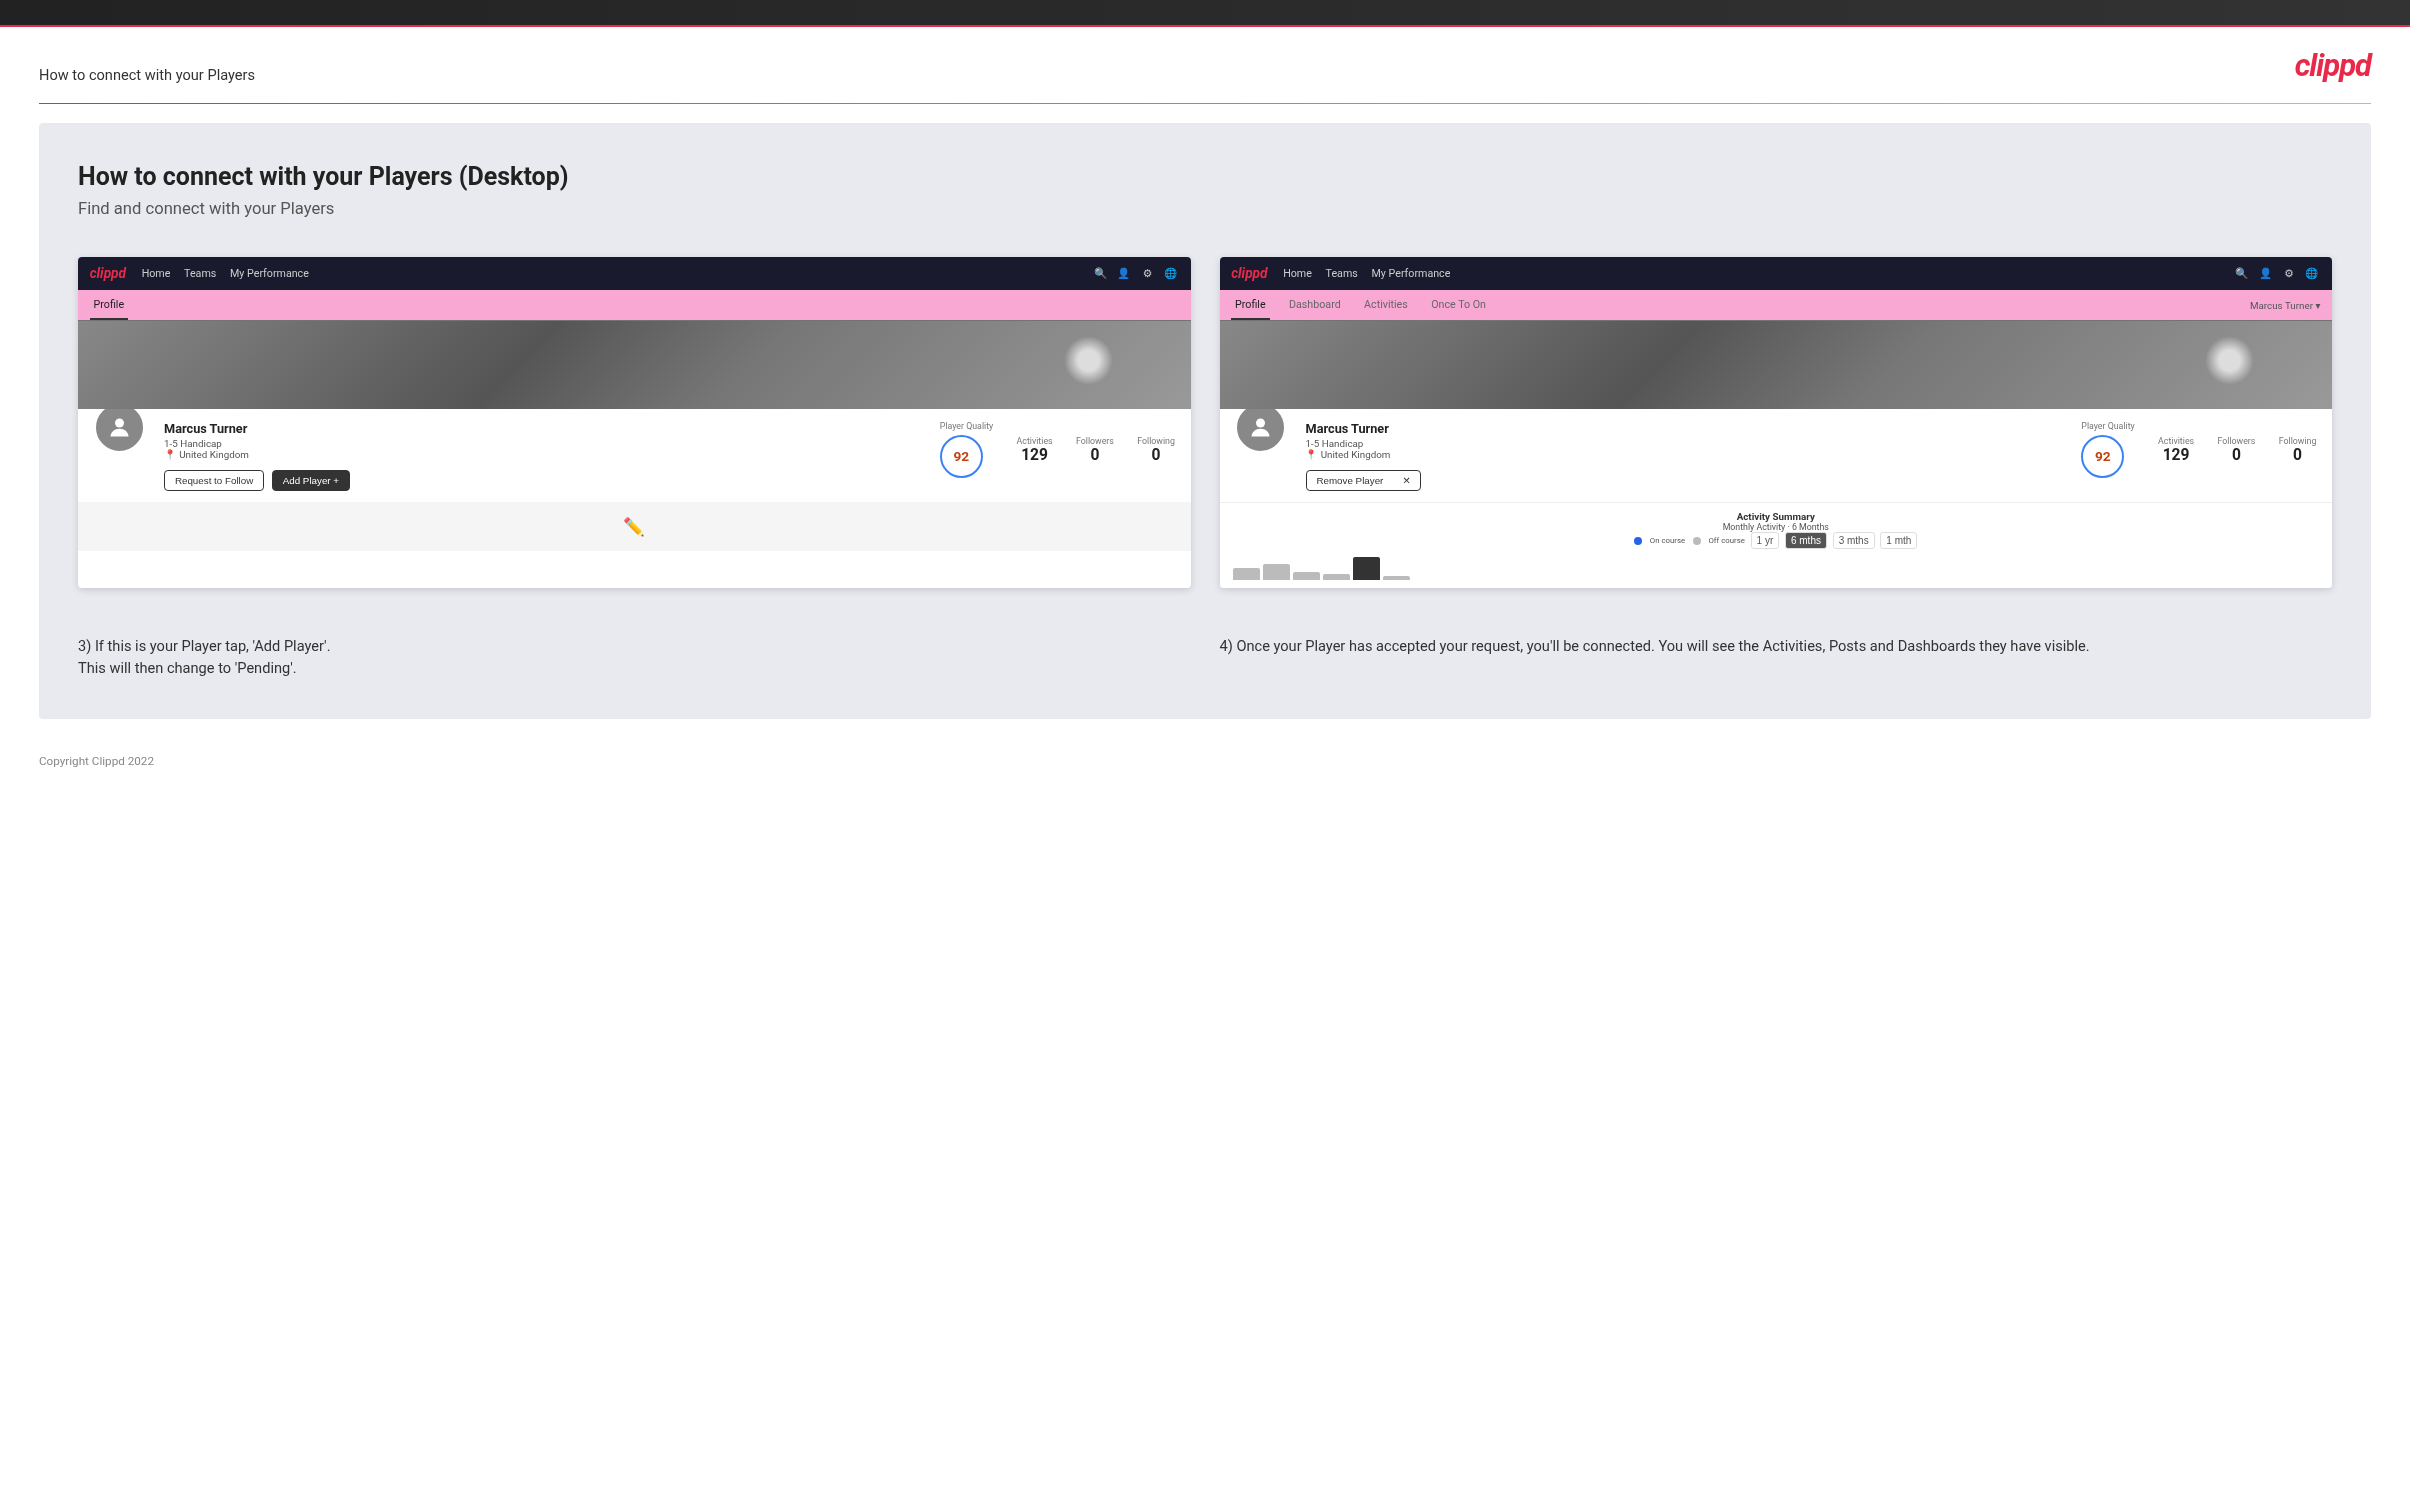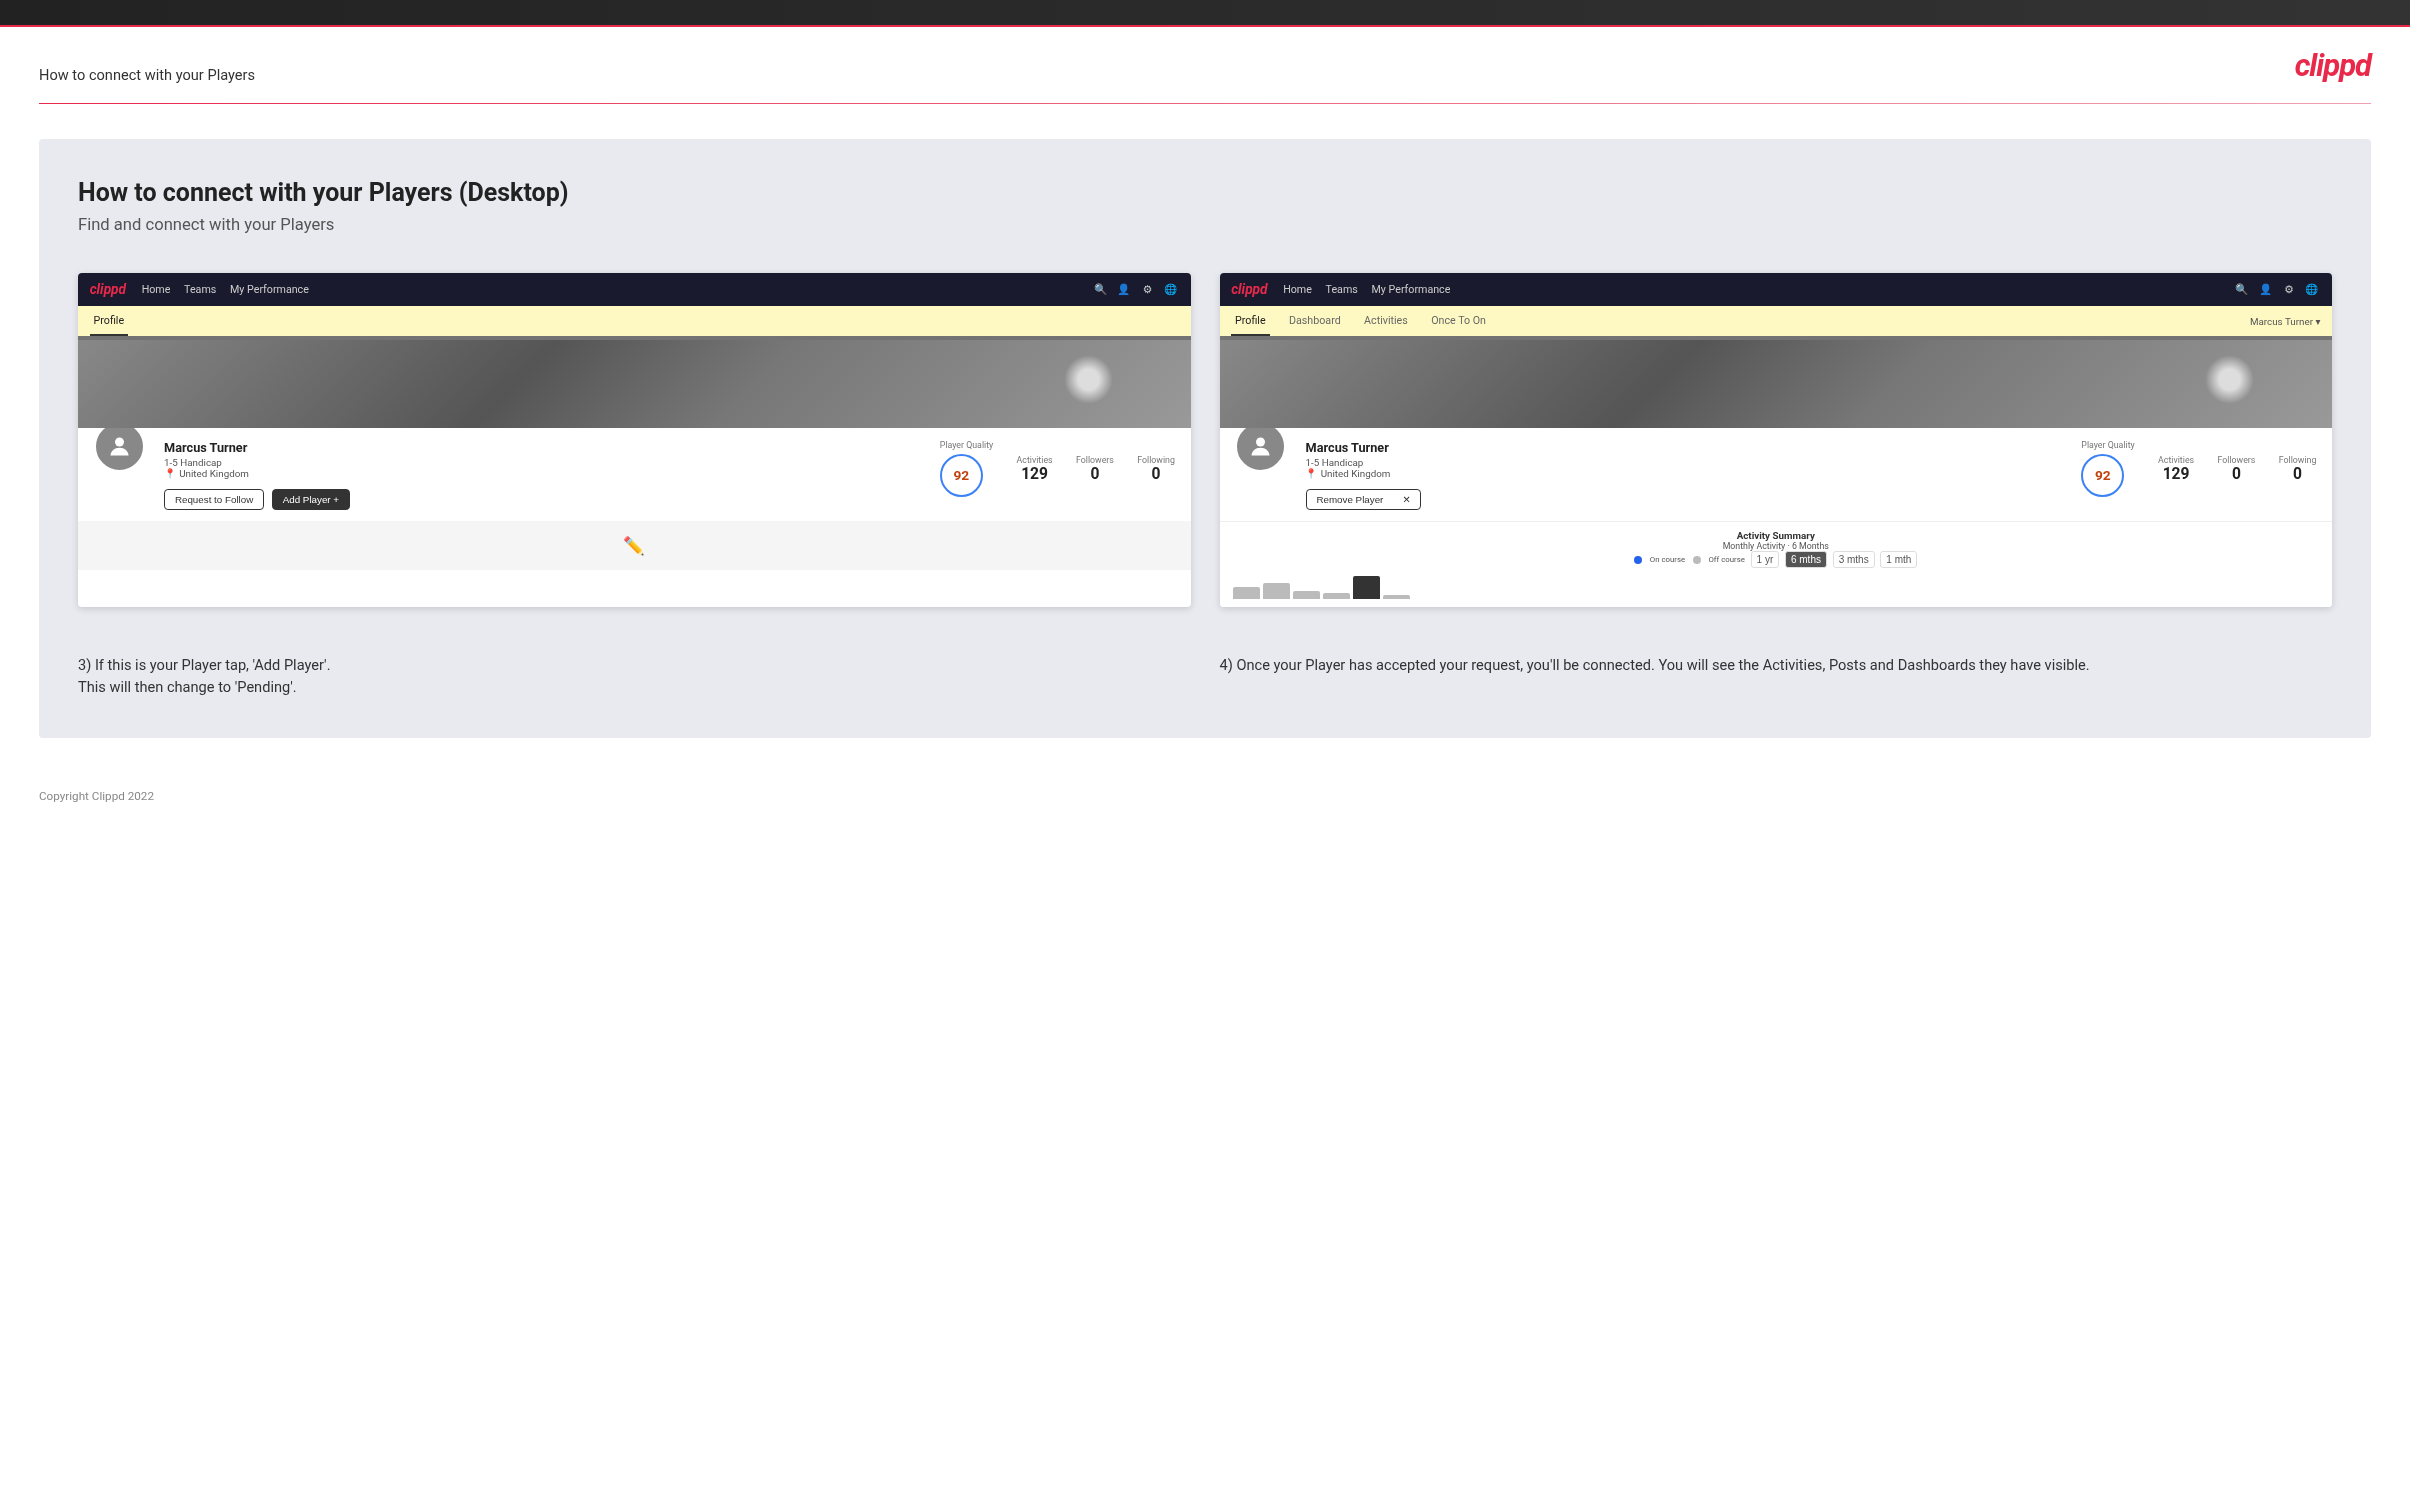--- a/index.html
+++ b/index.html
@@ -30,21 +30,21 @@
       font-style: italic;
       letter-spacing: -1px;
     }
     .divider {
       height: 1px;
       background: linear-gradient(to right, #e8294a, #f0a0b0);
       margin: 0 39px;
     }
     .main-content {
       background: #e8eaf0;
-      margin: 35px 39px;
+      margin: 19px 39px;
       padding: 39px;
       border-radius: 3.9px;
     }
     .section-title {
       font-size: 25px;
       font-weight: bold;
       color: #222;
       margin-bottom: 7.8px;
     }
     .section-subtitle {
@@ -100,22 +100,22 @@
       height: 15.6px;
       color: #ccc;
       font-size: 10.7px;
       display: flex;
       align-items: center;
       justify-content: center;
     }
 
     
     .app-tab-bar {
-      background: #fef9c3;
-      border-bottom: 4px solid #737373;
+      background: #f9a8d4;
+      border-bottom: 1px solid #737373;
       display: flex;
       padding: 0 11.7px;
       gap: 15.6px;
     }
     .app-tab {
       font-size: 10.7px;
       padding: 7.8px 3.9px;
       color: #666;
       border-bottom: 2px solid transparent;
     }

